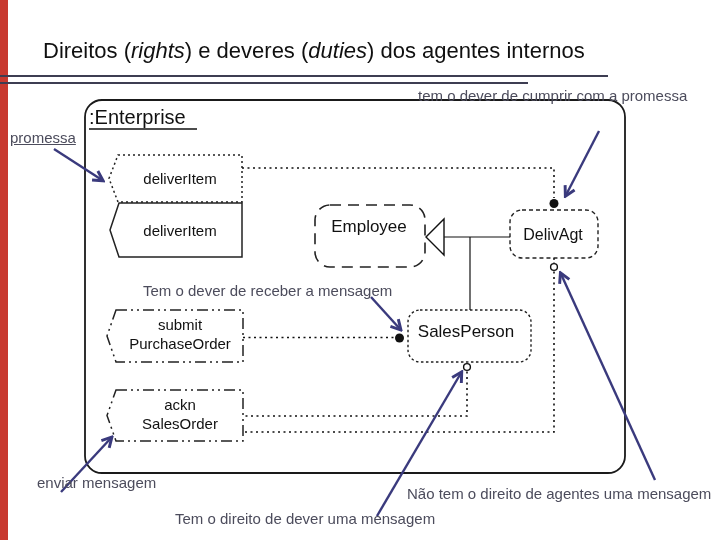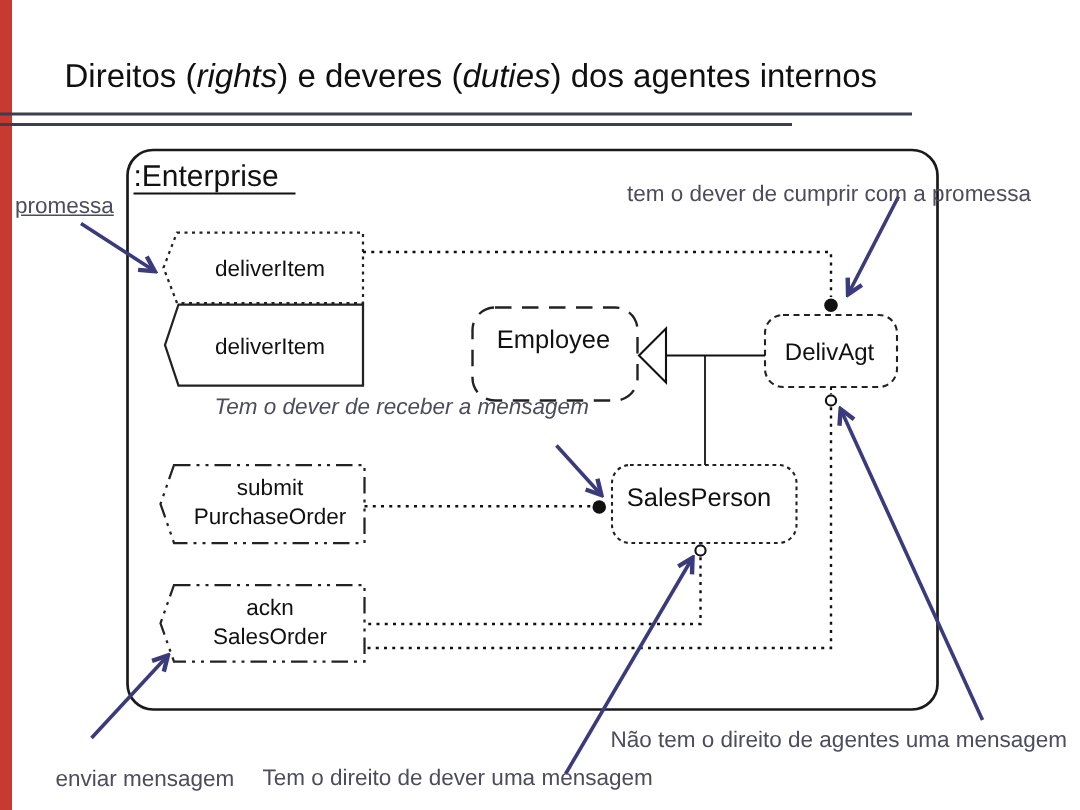--- a/index.html
+++ b/index.html
@@ -13,24 +13,24 @@
     font-family:Liberation Sans, sans-serif;font-size:22px;color:#101010;
   }
   .slide-title .it{font-style:italic;}
   .rule{position:absolute;background:#3d3d52;height:2px;left:0;}
   .rule-1{top:75px;width:608px;}
   .rule-2{top:82px;width:528px;}
   .diagram-svg{position:absolute;left:0;top:0;}
   .ann{
     position:absolute;font-size:15px;color:#4c4c5c;white-space:nowrap;line-height:1.05;
   }
-  .ann-cumprir{left:418px;top:122px;}
+  .ann-cumprir{left:418px;top:88px;}
   .ann-promessa{left:10px;top:130px;text-decoration:underline;}
-  .ann-receber{left:143px;top:264px;font-style:italic;}
-  .ann-enviar{left:37px;top:512px;}
+  .ann-receber{left:143px;top:283px;}
+  .ann-enviar{left:37px;top:475px;}
   .ann-nao-direito{left:407px;top:486px;}
   .ann-direito{left:175px;top:511px;}
 </style>
 </head>
 <body>
 
 <div class="accent-bar"></div>
 
 <div class="slide-title"><span>Direitos (</span><span class="it">rights</span><span>) e deveres (</span><span class="it">duties</span><span>) dos agentes internos</span></div>
 

